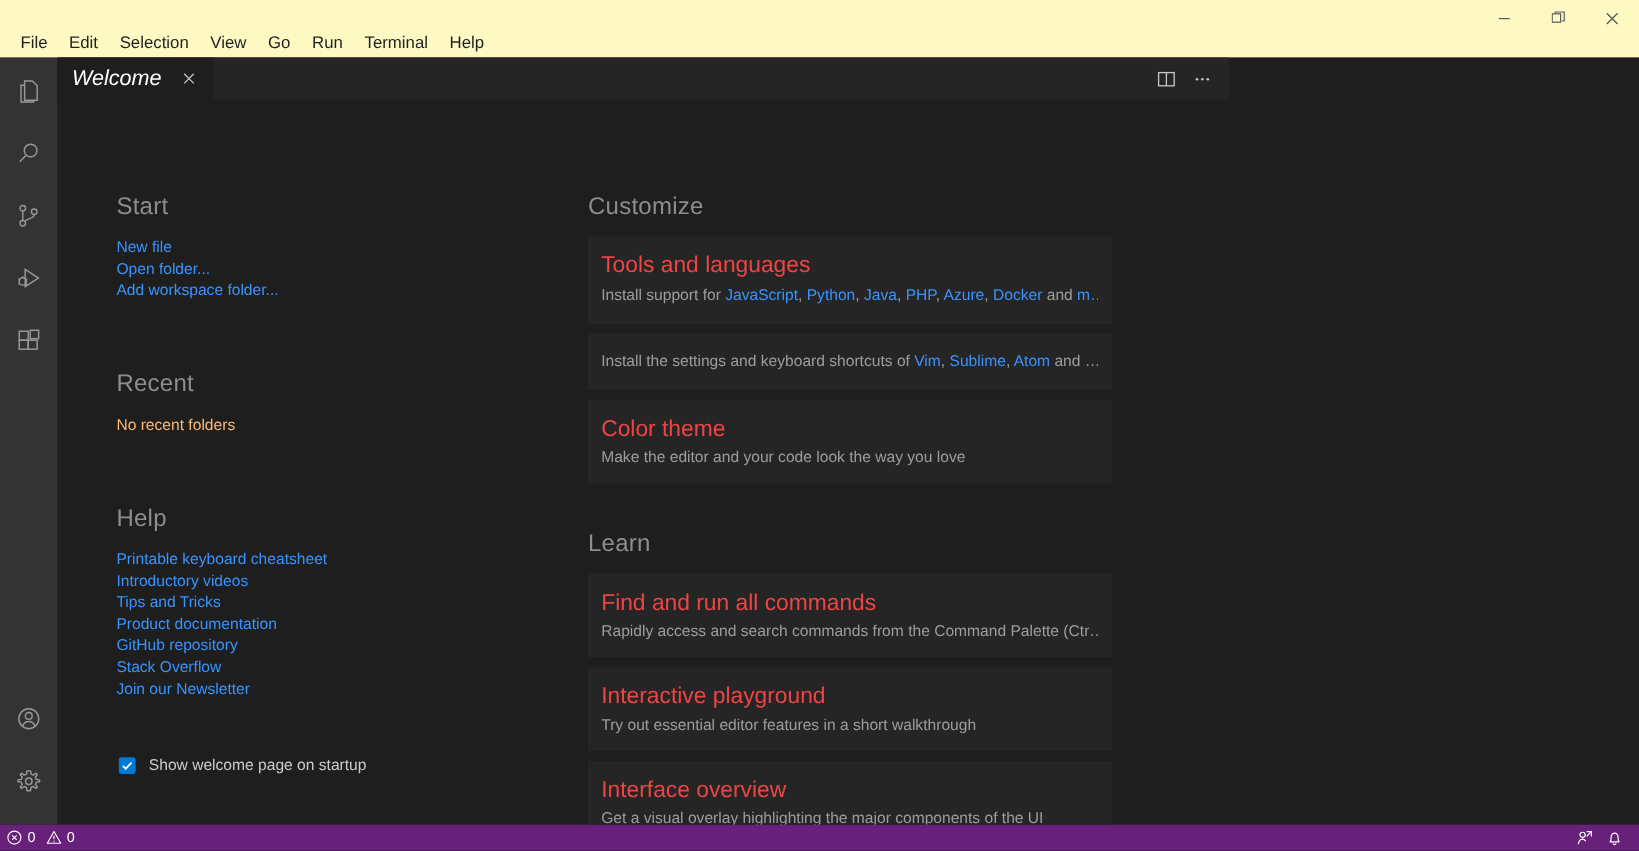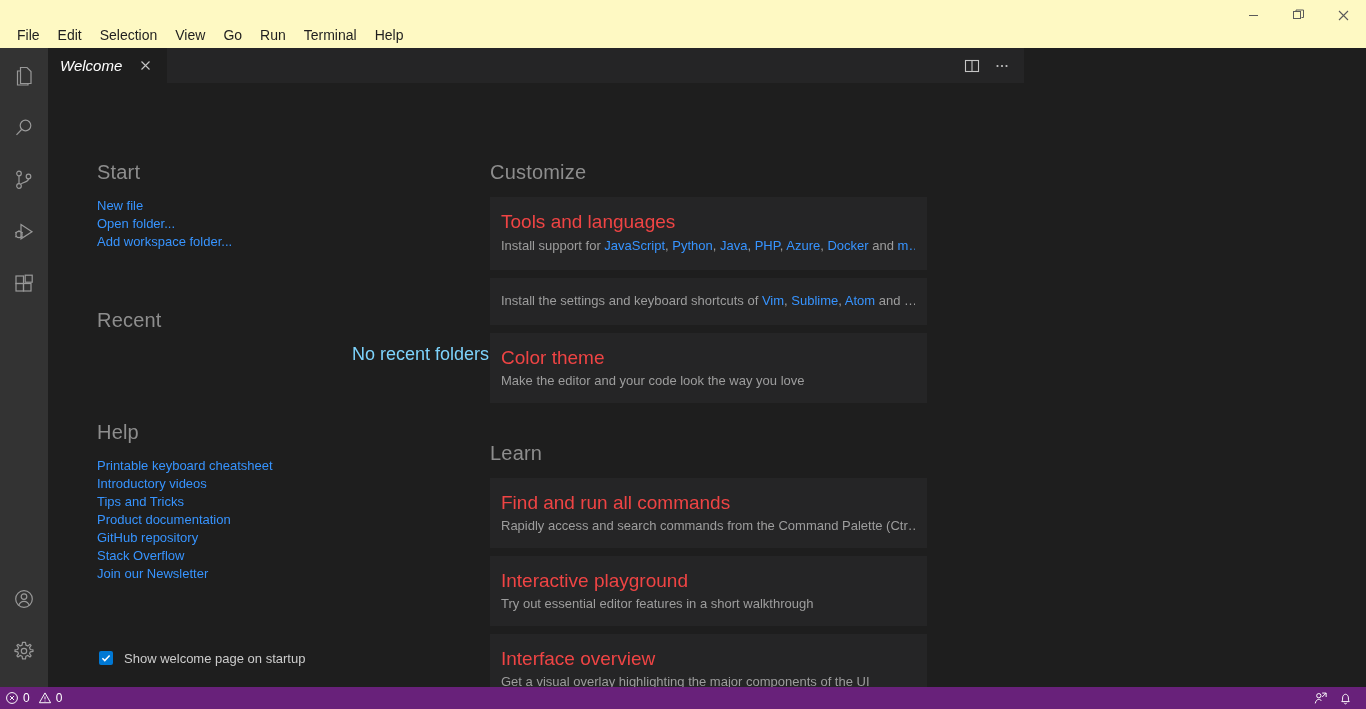--- a/index.html
+++ b/index.html
@@ -114,21 +114,21 @@
     align-items: center;
     background: #1e1e1e;
     padding: 0 10px 0 12px;
     min-width: 120px;
     box-sizing: border-box;
     position: relative;
     border-right: 1px solid #252526;
   }
   .tab-label {
     font-style: italic;
-    font-size: 15px;
+    font-size: 18px;
     color: #ffffff;
     margin-right: 14px;
     white-space: nowrap;
   }
   .tab-close {
     width: 18px;
     height: 18px;
     display: flex;
     align-items: center;
     justify-content: center;
@@ -181,32 +181,31 @@
   }
   .link {
     color: #3794ff;
     font-size: 13px;
     line-height: 18px;
     display: block;
     text-decoration: none;
     width: fit-content;
   }
   .muted {
-    color: #7dd3fc;
-    font-size: 18px;
+    color: #fdba74;
+    font-size: 13px;
     line-height: 18px;
-    text-align: right;
   }
   .gap-recent { height: 58px; }
   .gap-help { height: 58px; }
 
   .startup-row {
     display: flex;
-    align-items: flex-start;
-    margin-top: 68px;
+    align-items: center;
+    margin-top: 47px;
     padding-left: 2px;
   }
   .checkbox {
     width: 14px;
     height: 14px;
     background: #0078d4;
     border-radius: 2px;
     display: flex;
     align-items: center;
     justify-content: center;

